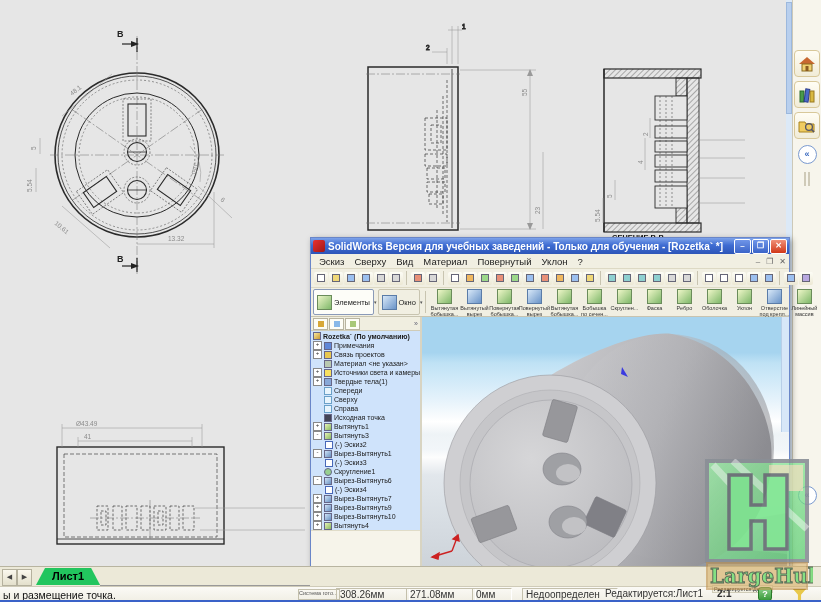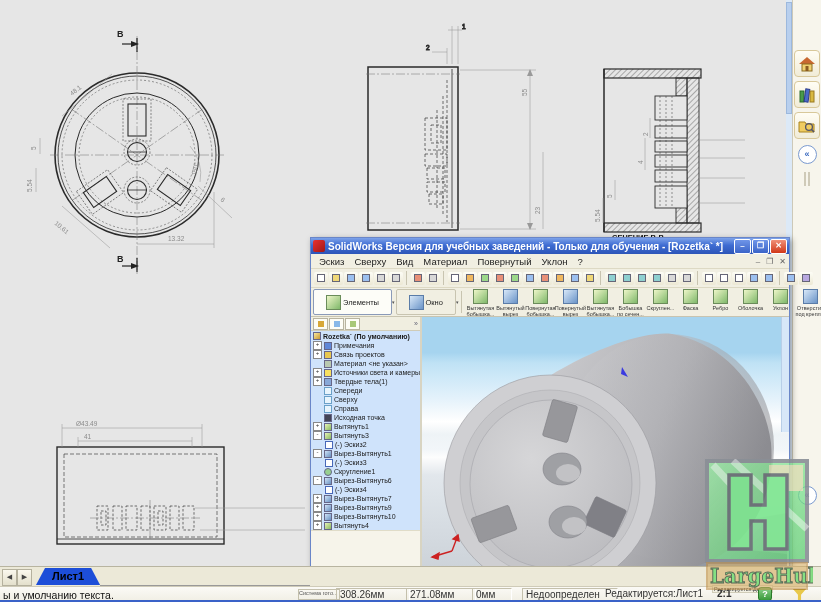--- a/index.html
+++ b/index.html
@@ -33,21 +33,21 @@
   .mdi{font-size:8px;color:#666;padding:0 3px}
   .tb1{height:18px;background:#f1efe2;border-bottom:1px solid #ddd9c4;display:flex;align-items:center;padding-left:2px}
   .ic{width:14px;height:13px;border-radius:2px;margin:0 0 0 1px;background:linear-gradient(#fdfdf6,#ece8d4);display:flex;align-items:center;justify-content:center;flex:none}
   .ic i{display:block;width:8px;height:8px;border:1px solid #667;box-sizing:border-box}
   .t-bl i{background:#9cc0f0}.t-yl i{background:#f0d878}.t-gr i{background:#9cd88a}
   .t-rd i{background:#e89078}.t-gy i{background:#d8d8d8}.t-tl i{background:#8ed0d0}
   .t-wh i{background:#fff}.t-or i{background:#f0b860}.t-pu i{background:#b8a8e0}
   .tsep{width:1px;height:14px;background:#c8c4b0;margin:0 3px;flex:none}
   
   .tb2{height:28px;background:#f1efe2;border-bottom:1px solid #c8c4b0;display:flex;align-items:stretch;padding-left:1px}
-  .cmtab{display:flex;align-items:center;padding:1px 12px;font-size:7.5px;color:#222;border:1px solid #c8c4b0;border-radius:2px;margin:1px 0 1px 1px;background:#f1efe2}
+  .cmtab{display:flex;align-items:center;padding:1px 3px;font-size:7.5px;color:#222;border:1px solid #c8c4b0;border-radius:2px;margin:1px 0 1px 1px;background:#f1efe2}
   .cmtab.on{background:#fdfdf8;border-color:#8a9ab8}
   .cmtab .cmic{margin-right:2px}
   .cmdd{width:7px;font-size:5px;color:#555;display:flex;align-items:center;justify-content:center}
   .cmic{width:13px;height:13px;border:1px solid #6a8c5a;background:linear-gradient(135deg,#eef6c8,#7fb86a);flex:none}
   .cmic.cut{border-color:#5a7ca8;background:linear-gradient(135deg,#d8e8f8,#6a94c8)}
   .cmbtn{width:30px;display:flex;flex-direction:column;align-items:center;justify-content:flex-start;padding-top:1px;font-size:5.5px;color:#333;line-height:6px;text-align:center;flex:none}
   .cmbtn .cmic{margin-bottom:1px}
   
   .content{display:flex;height:255px}
   .tree{width:111px;background:#fff;border-right:2px solid #d8d4c2;box-sizing:border-box;overflow:hidden}
@@ -82,21 +82,21 @@
   .sb-arrow{width:13px;height:12px;border:1px solid #8aa8d8;background:linear-gradient(#eaf2fc,#c8dcf4);color:#3a6ac0;font-size:7px;line-height:11px;text-align:center;flex:none;margin-left:2px}
   .cfg-lbl{font-size:7px;color:#444;margin:0 3px 0 8px;flex:none}
   .cfg-dd{width:26px;height:11px;border:1px solid #9ab0d0;background:#dfe9f6;flex:none;display:flex}
   .cfg-dd .dda{margin-left:auto;width:9px;background:#c4d6ee;border-left:1px solid #9ab0d0;font-size:5px;text-align:center;line-height:10px;color:#335}
   .hscroll{flex:1;height:11px;margin:0 4px;background:#d7e7f8;border:1px solid #b0c8e4;position:relative}
   .hscroll .th{position:absolute;left:34%;top:0;width:38px;height:100%;background:linear-gradient(#eef5fd,#c6daf2);border:1px solid #9ab4da;box-sizing:border-box;color:#88a;font-size:6px;text-align:center;line-height:9px;letter-spacing:1px}
   
   .tabrow{position:absolute;left:0;top:566px;width:821px;height:20px;background:#ece9d8;border-top:1px solid #b8b4a0}
   .nav{position:absolute;top:2px;width:13px;height:15px;border:1px solid #b5b19e;background:linear-gradient(#faf8ee,#e4e0cc);font-size:7px;text-align:center;line-height:14px;color:#444}
   .nav.l{left:2px}.nav.r{left:17px}
-  .sheettab{position:absolute;left:36px;top:1px;height:17px;padding:0 16px;background:#1d4ed8;clip-path:polygon(0 100%,9px 0,calc(100% - 9px) 0,100% 100%);font-size:11px;font-weight:bold;color:#000;line-height:17px}
+  .sheettab{position:absolute;left:36px;top:1px;height:17px;padding:0 16px;background:#22c55e;clip-path:polygon(0 100%,9px 0,calc(100% - 9px) 0,100% 100%);font-size:11px;font-weight:bold;color:#000;line-height:17px}
   .tabline{position:absolute;left:100px;top:18px;width:210px;height:1px;background:#999}
   
   .status{position:absolute;left:0;top:586px;width:821px;height:16px;background:linear-gradient(#fbfaf6,#efede2);border-top:1px solid #cfcbb8}
   .st-msg{position:absolute;left:3px;top:2px;font-size:10.5px;color:#111}
   .fld{position:absolute;top:1px;height:12px;border:1px solid #c4c0ac;border-right-color:#fff;border-bottom-color:#fff;font-size:10px;color:#333;padding:0 3px;white-space:nowrap;overflow:hidden}
   .sysbox{position:absolute;left:298px;top:2px;width:40px;font-size:5.5px;color:#555;border:1px solid #c4c0ac;height:9px;overflow:hidden}
   .tinyedit{position:absolute;left:712px;top:-2px;font-size:5.5px;color:#333;background:#f1efe2;padding:0 1px;border:1px solid #d0ccb8}
   .qmark{position:absolute;left:758px;top:0px;width:12px;height:12px;border-radius:3px;background:linear-gradient(#8ad08a,#3a9a3a);color:#fff;font-size:9px;font-weight:bold;text-align:center;line-height:12px;border:1px solid #2a7a2a}
   .funnel{position:absolute;left:793px;top:2px;width:11px;height:11px;background:#e8c84a;border:1px solid #b09020;clip-path:polygon(0 0,100% 0,62% 45%,62% 100%,38% 100%,38% 45%)}
   .botedge{position:absolute;left:0;top:600px;width:821px;height:2px;background:#3a62c8}
@@ -719,21 +719,21 @@
 </div>
 
 <div class="tabrow">
   <div class="nav l">◀</div>
   <div class="nav r">▶</div>
   <div class="sheettab">Лист1</div>
   <div class="tabline"></div>
 </div>
 
 <div class="status">
-  <span class="st-msg">ы и умолчанию текста.</span>
+  <span class="st-msg">ы и размещение точка.</span>
   <span class="sysbox">Система гото...</span>
   <span class="fld" style="left:336px;width:66px">308.26мм</span>
   <span class="fld" style="left:406px;width:62px">271.08мм</span>
   <span class="fld" style="left:472px;width:32px">0мм</span>
   <span class="fld" style="left:522px;width:88px">Недоопределен</span>
   <span class="fld" style="left:602px;width:108px;border:none">Редактируется:Лист1</span>
   <span class="tinyedit">Редактируется:Деталь</span>
   <span class="fld" style="left:714px;width:24px;border:none;font-weight:bold">2:1</span>
   <span class="qmark">?</span>
   <span class="funnel"></span>

